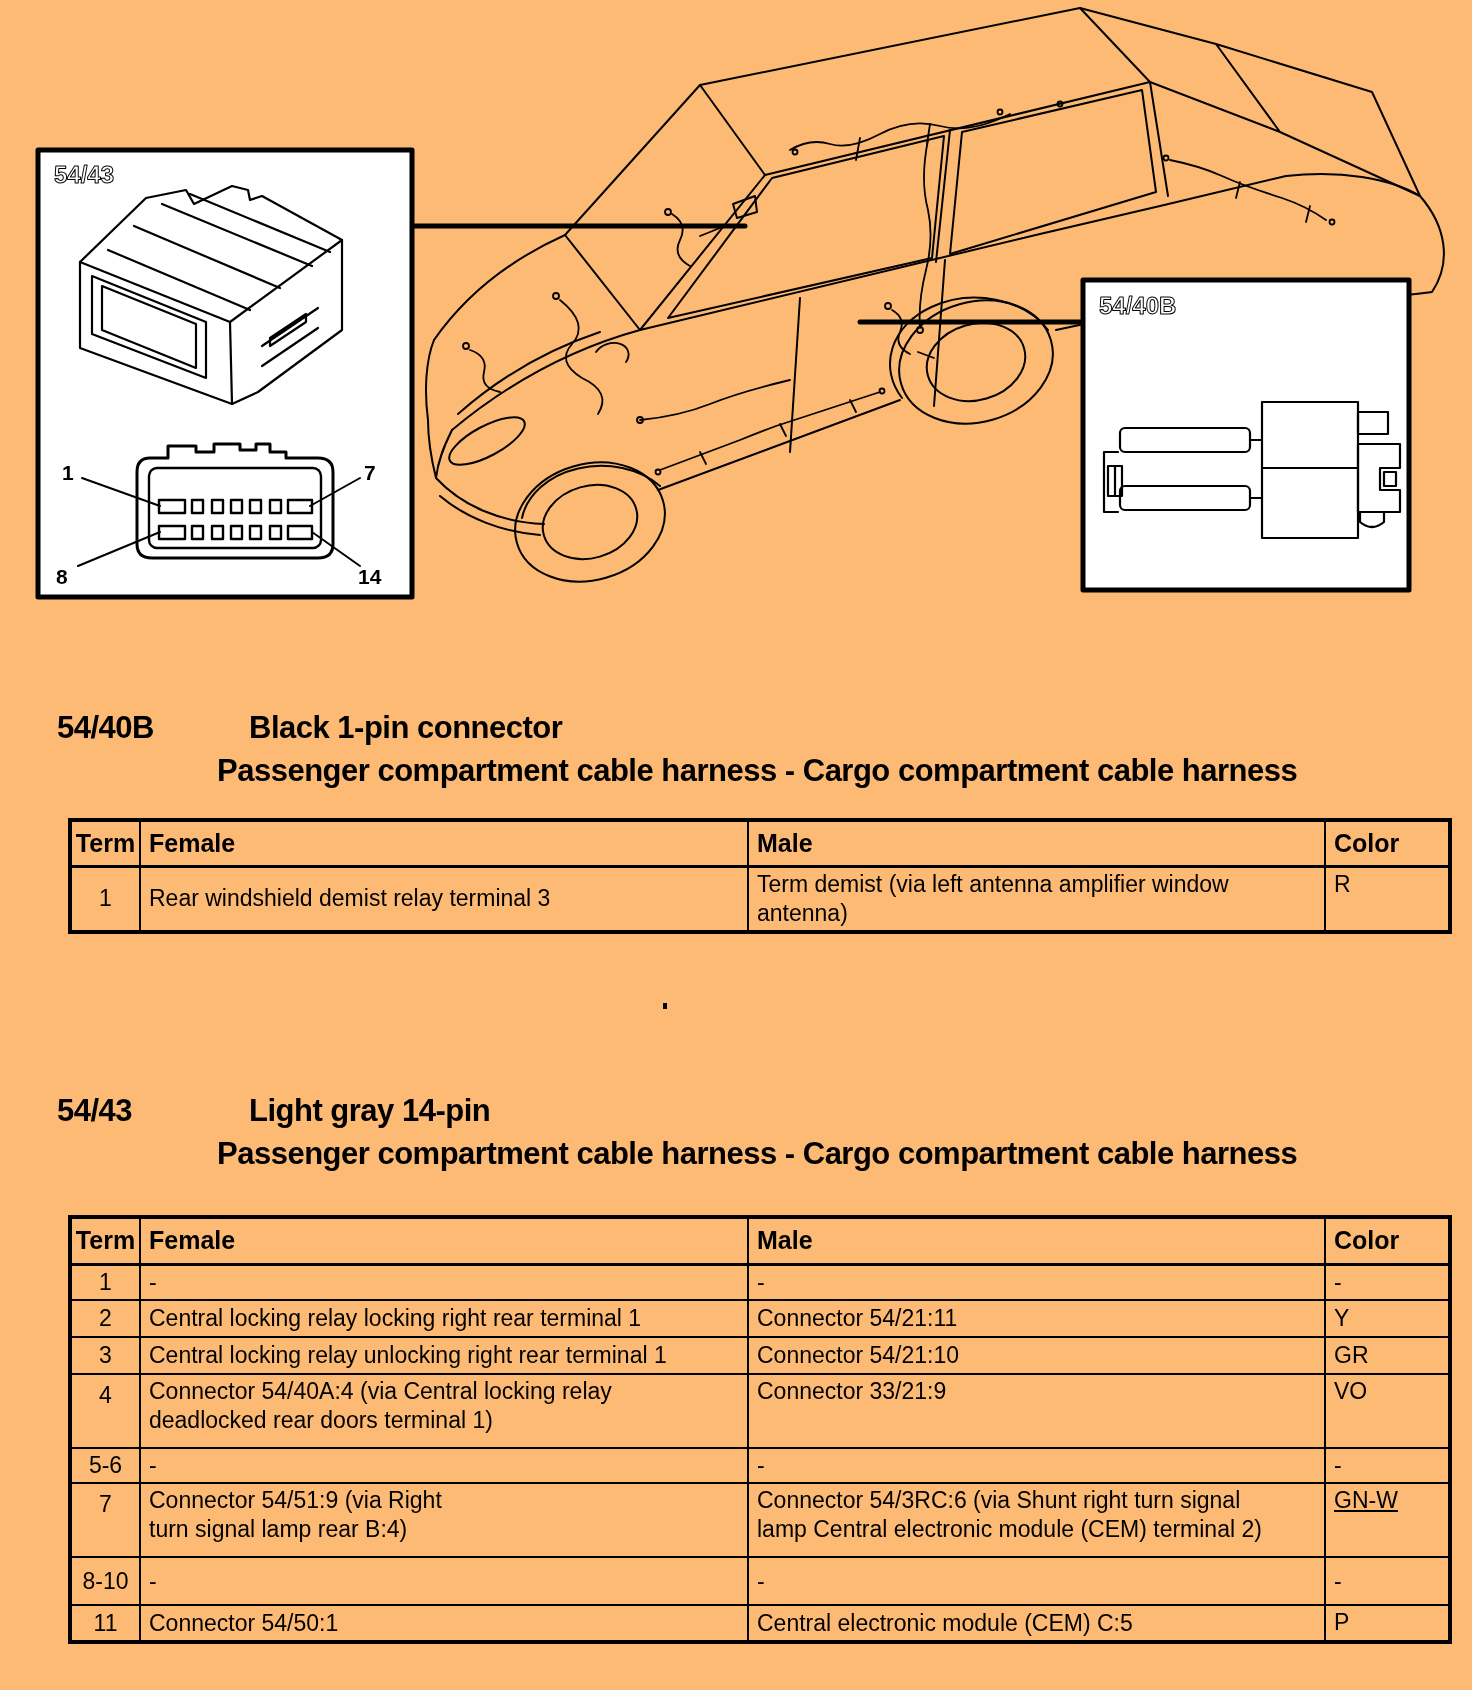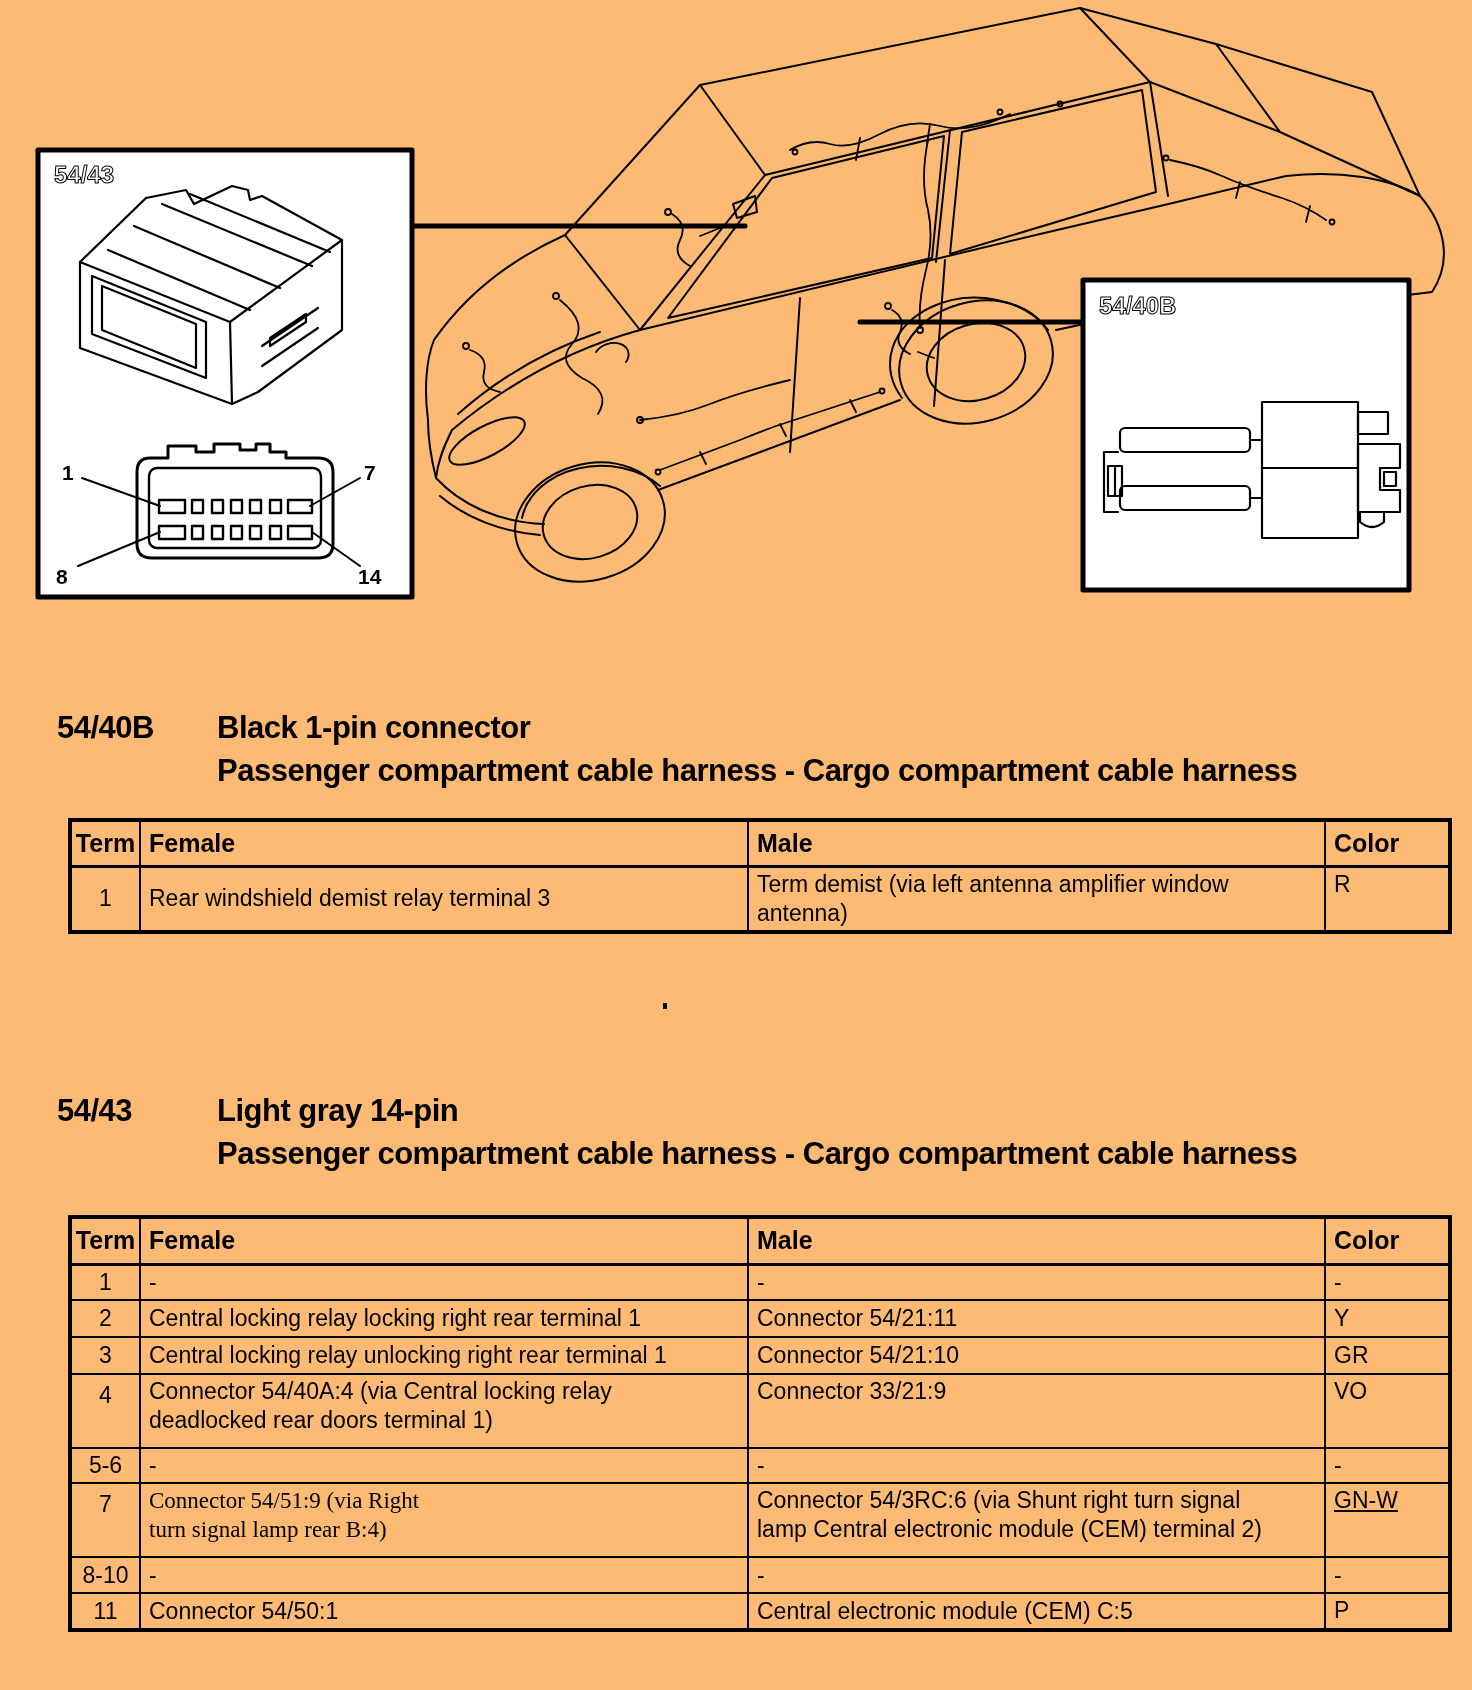--- a/index.html
+++ b/index.html
@@ -8,21 +8,21 @@
     font-family:"Liberation Sans", sans-serif;color:#000;
     -webkit-font-smoothing:antialiased;
   }
   .page{position:absolute;inset:0;background:#fdba74;}
   svg text{font-family:"Liberation Sans", sans-serif;}
 
   
   .section{position:absolute;left:57px;width:1380px;}
   .sec-row{display:flex;align-items:flex-start;}
   .sec-code{width:160px;font-size:31px;font-weight:700;letter-spacing:-0.5px;flex:0 0 160px;}
-  .sec-title{font-size:31px;font-weight:700;letter-spacing:-0.5px;}
+  .sec-title{font-size:31px;font-weight:700;letter-spacing:-0.5px;margin-left:32px;}
   .sec-sub{margin-left:160px;margin-top:7px;font-size:31px;font-weight:700;letter-spacing:-0.5px;}
 
   
   .wiretable{position:absolute;left:68px;width:1380px;border-collapse:collapse;table-layout:fixed;
              border:4px solid #000;}
   .wiretable td,.wiretable th{border:2px solid #000;padding:2px 6px 2px 8px;vertical-align:middle;
              font-size:23px;line-height:29px;overflow:hidden;}
   .wiretable th{font-size:25px;font-weight:700;text-align:left;border-bottom:3px solid #000;}
   .wiretable th.c-term{text-align:center;padding:2px 0;}
   .wiretable td.c-term{text-align:center;padding:2px 0;}
@@ -273,31 +273,31 @@
       <td>
             <span class="pre">-</span>
           </td>
       <td>
             <span class="pre">-</span>
           </td>
       <td>-</td>
     </tr>
     <tr style="height:74px;">
       <td class="c-term" style="vertical-align:top;padding-top:6px;">7</td>
-      <td style="vertical-align:top;font-family:Liberation Serif, serif;">
+      <td style="vertical-align:top;">
             <span class="pre">Connector 54/51:9 (via Right
 turn signal lamp rear B:4)</span>
           </td>
       <td style="vertical-align:top;">
             <span class="pre">Connector 54/3RC:6 (via Shunt right turn signal
 lamp Central electronic module (CEM) terminal 2)</span>
           </td>
       <td style="vertical-align:top;text-decoration:underline;">GN-W</td>
     </tr>
-    <tr style="height:36px;">
+    <tr style="height:48px;">
       <td class="c-term">8-10</td>
       <td>
             <span class="pre">-</span>
           </td>
       <td>
             <span class="pre">-</span>
           </td>
       <td>-</td>
     </tr>
     <tr style="height:37px;">

